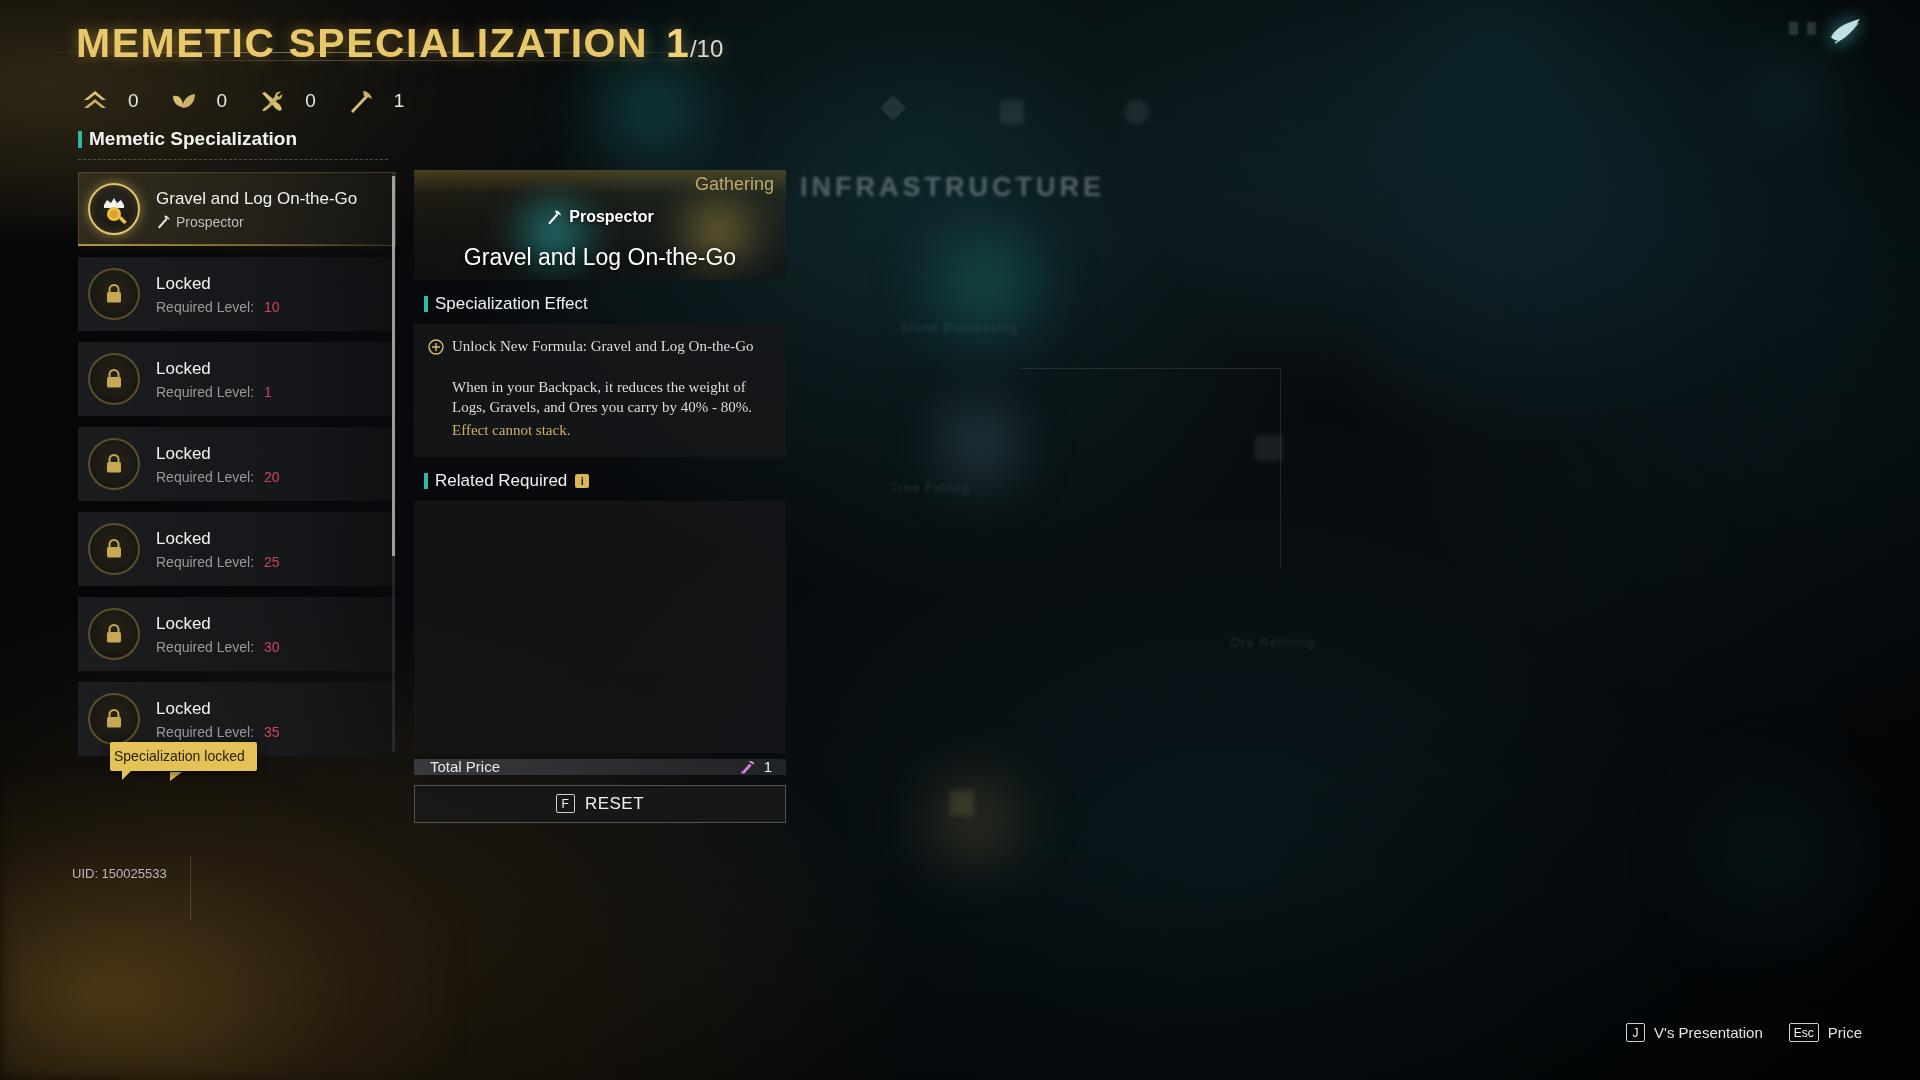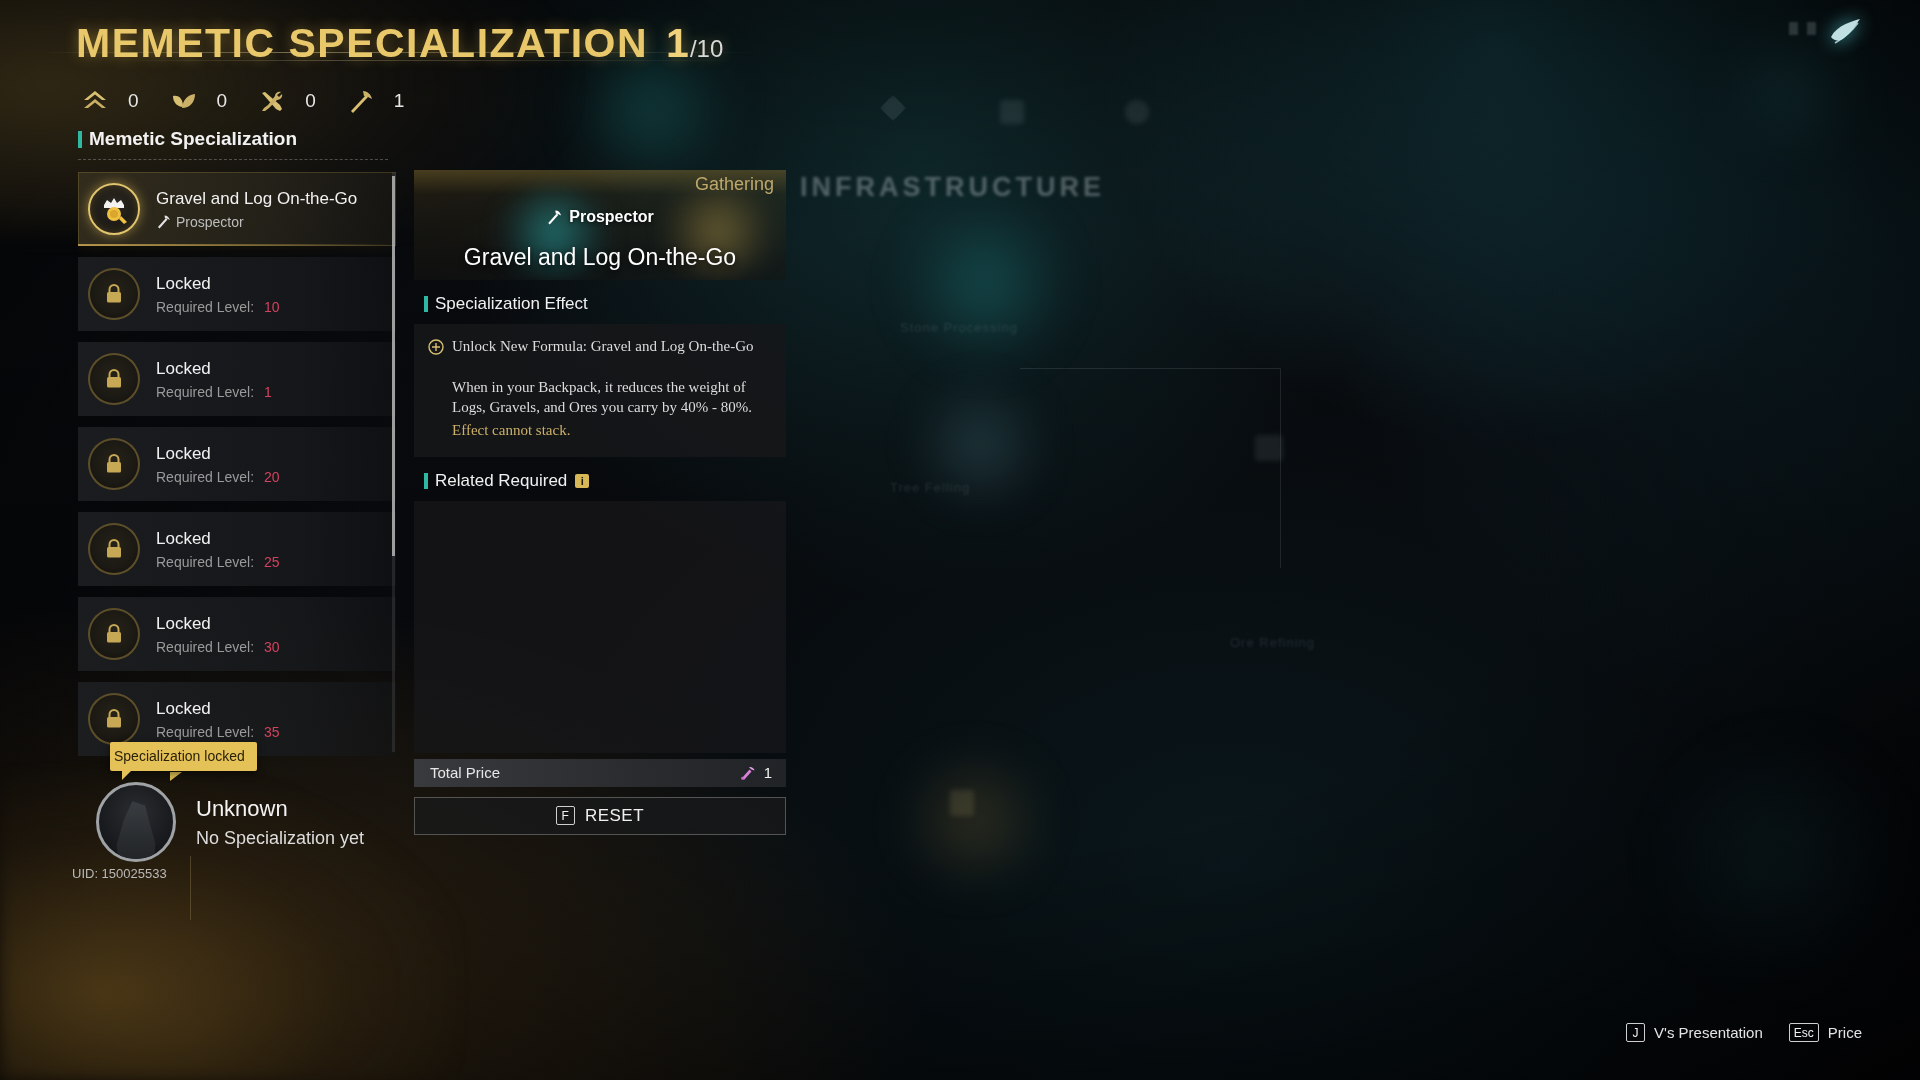--- a/index.html
+++ b/index.html
@@ -397,21 +397,21 @@
   .effect-text .l2 { display: block; margin-top: 20px; }
   .effect-note { color: #cdb069; display: block; margin-top: 2px; }
 
   .related-box {
     background: rgba(22,23,25,0.80);
     height: 252px;
   }
 
   .price-row {
     margin-top: 6px;
-    height: 28px;
+    height: 16px;
     background: linear-gradient(90deg, rgba(58,60,64,0.95) 0%, rgba(44,46,50,0.9) 60%, rgba(36,38,42,0.88) 100%);
     display: flex; align-items: center;
     padding: 0 14px 0 16px;
     font-size: 15px;
     color: #e6e6e6;
   }
   .price-row .spacer { flex: 1; }
   .price-row .coin { margin-right: 8px; display: inline-flex; }
   .price-row .amount { color: #f0f0f0; }
 
@@ -689,29 +689,20 @@
   <div class="scrollbar-track"></div>
   <div class="scrollbar-thumb"></div>
 
   <div class="tip-caret"></div>
   <div class="tooltip">
     <span>Specialization locked</span>
   </div>
 
   <div class="player-glow"></div>
   <div class="bottom-sep"></div>
-  <div class="player-card">
-    <div class="avatar">
-      <div class="silhouette"></div>
-    </div>
-    <div class="player-info">
-      <div class="player-name">Unknown</div>
-      <div class="player-spec">No Specialization yet</div>
-    </div>
-  </div>
   <div class="uid">UID: 150025533</div>
 
   <div class="detail">
 
     <div class="detail-banner">
       <div class="banner-glow"></div>
       <div class="banner-glow2"></div>
       <div class="cat">Gathering</div>
       <div class="role-pill">
         <span class="pick">

